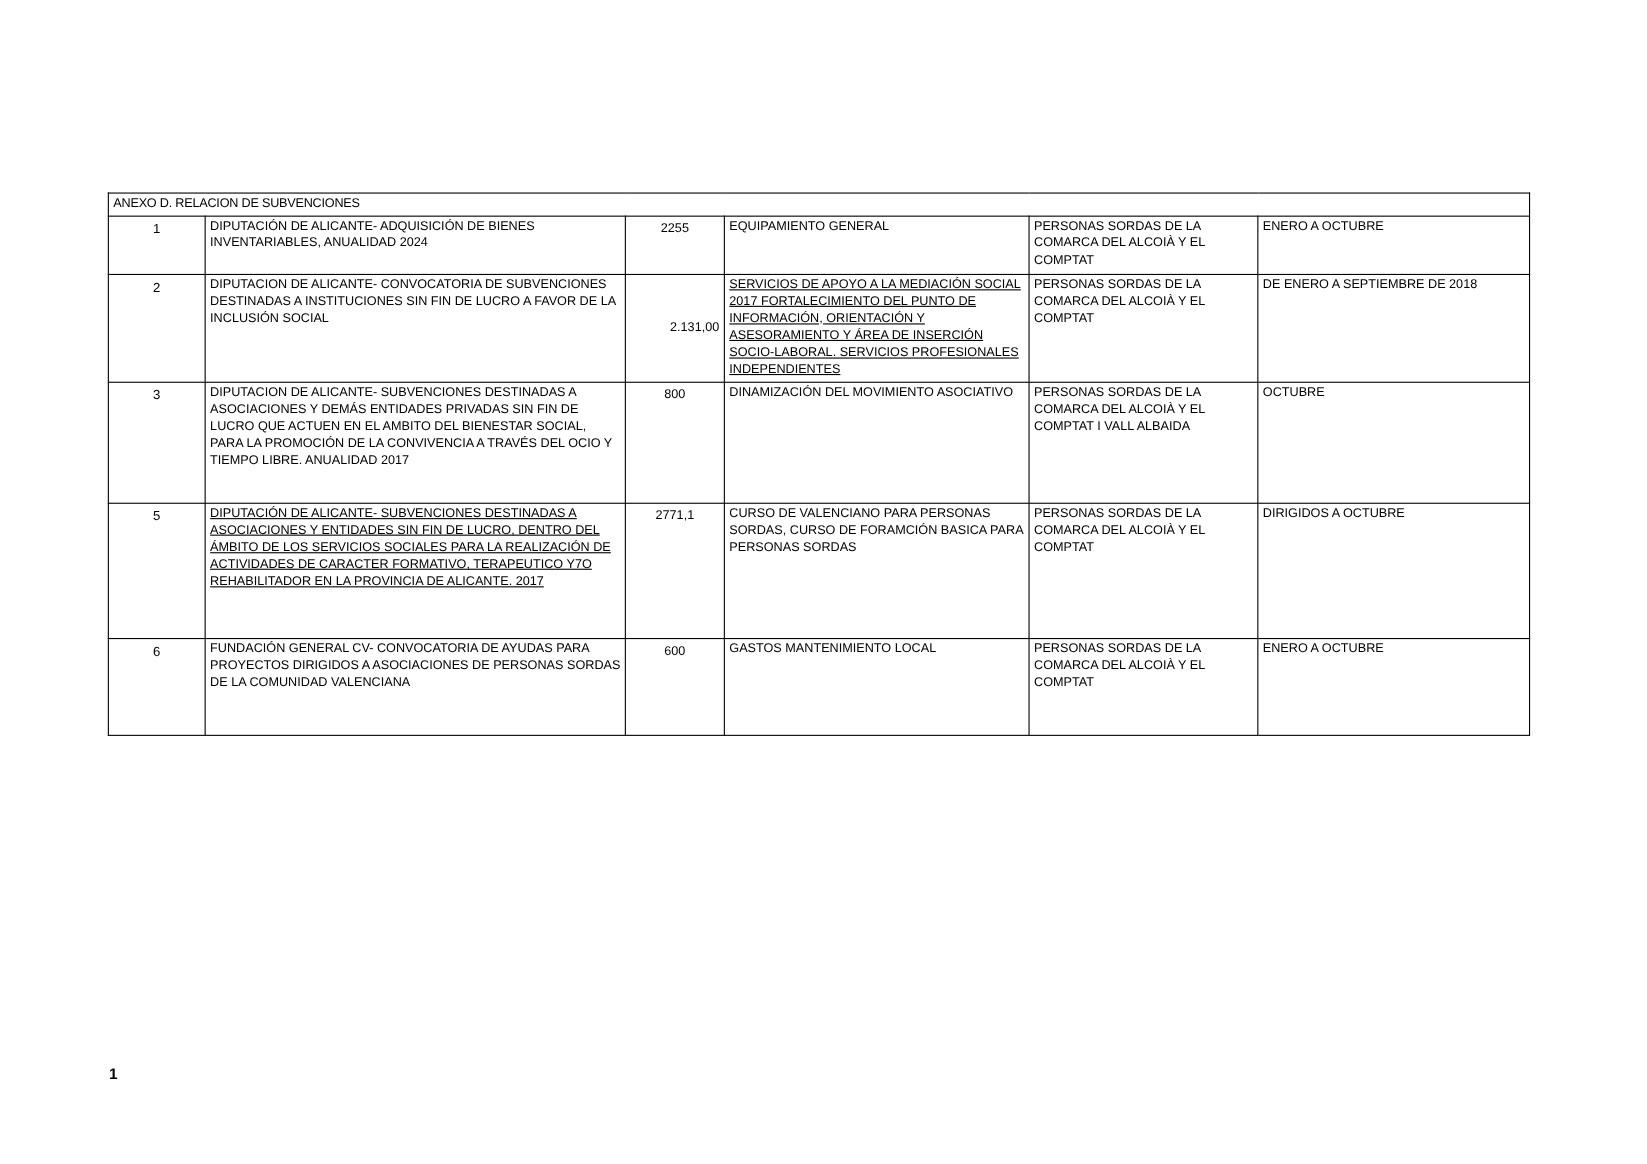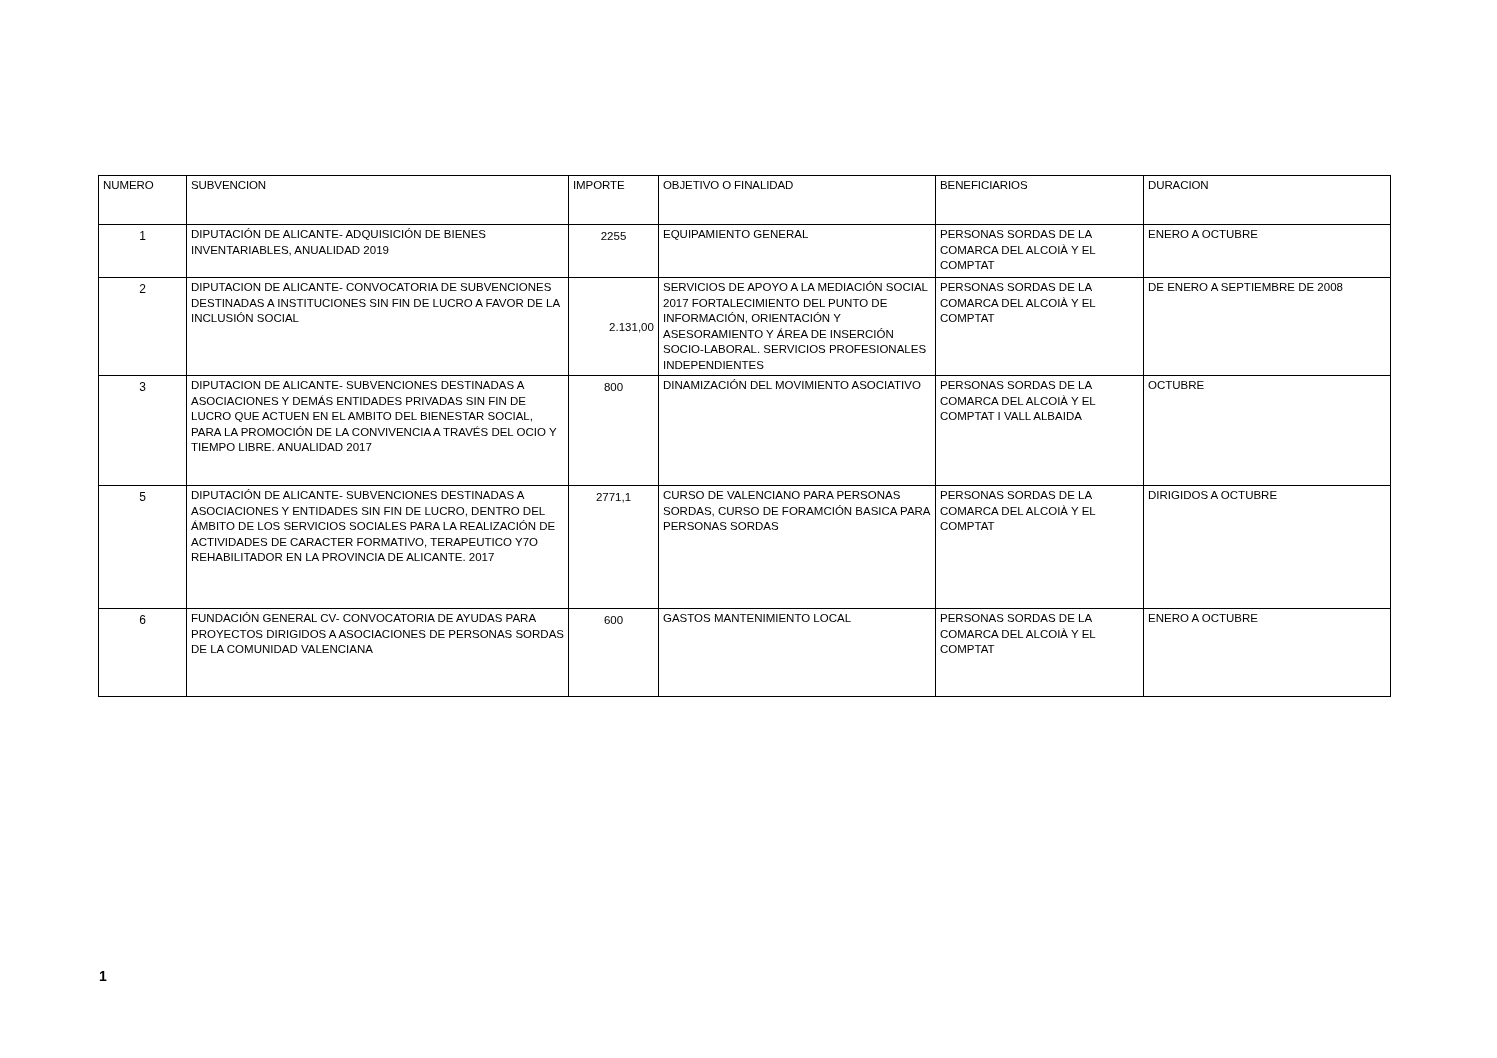--- a/index.html
+++ b/index.html
@@ -81,20 +81,21 @@
   tr.r1 td { height: 46px; }
   tr.r2 td { height: 89px; }
   tr.r3 td { height: 103px; }
   tr.r5 td { height: 116px; }
   tr.r6 td { height: 81px; }
 
   
   .clip {
     position: relative;
     overflow: hidden;
+    text-decoration: underline;
   }
 
   .page-number {
     position: absolute;
     left: 99px;
     top: 968px;
     font-size: 14px;
     font-weight: bold;
     line-height: 16px;
   }
@@ -107,46 +108,41 @@
   <table class="doc-table">
     <colgroup>
       <col class="c-num">
         <col class="c-sub">
         <col class="c-imp">
       <col class="c-obj">
         <col class="c-ben">
         <col class="c-dur">
     </colgroup>
     <tbody>
+      <tr>
+        <td class="title-cell" colspan="6">ANEXO D. RELACION DE SUBVENCIONES</td>
+      </tr>
 
-      <tr>
-        <td class="hdr-cell">NUMERO</td>
-        <td class="hdr-cell">SUBVENCION</td>
-        <td class="hdr-cell">IMPORTE</td>
-        <td class="hdr-cell">OBJETIVO O FINALIDAD</td>
-        <td class="hdr-cell">BENEFICIARIOS</td>
-        <td class="hdr-cell">DURACION</td>
-      </tr>
 
       <tr class="r1">
         <td class="num">1</td>
-        <td class="cell-text">DIPUTACIÓN DE ALICANTE- ADQUISICIÓN DE BIENES INVENTARIABLES, ANUALIDAD 2019</td>
+        <td class="cell-text">DIPUTACIÓN DE ALICANTE- ADQUISICIÓN DE BIENES INVENTARIABLES, ANUALIDAD 2024</td>
         <td class="imp bold">2255</td>
         <td class="cell-text bold">EQUIPAMIENTO GENERAL</td>
         <td class="cell-text bold">PERSONAS SORDAS DE LA COMARCA DEL ALCOIÀ Y EL COMPTAT</td>
         <td class="cell-text bold">ENERO A OCTUBRE</td>
       </tr>
 
       <tr class="r2">
         <td class="num">2</td>
         <td class="cell-text">DIPUTACION DE ALICANTE- CONVOCATORIA DE SUBVENCIONES DESTINADAS A INSTITUCIONES SIN FIN DE LUCRO A FAVOR DE LA INCLUSIÓN SOCIAL</td>
         <td class="imp mid">2.131,00</td>
         <td class="cell-text clip">SERVICIOS DE APOYO A LA MEDIACIÓN SOCIAL 2017 FORTALECIMIENTO DEL PUNTO DE INFORMACIÓN, ORIENTACIÓN Y ASESORAMIENTO Y ÁREA DE INSERCIÓN SOCIO-LABORAL. SERVICIOS PROFESIONALES INDEPENDIENTES</td>
         <td class="cell-text bold">PERSONAS SORDAS DE LA COMARCA DEL ALCOIÀ Y EL COMPTAT</td>
-        <td class="cell-text">DE ENERO A SEPTIEMBRE DE 2008</td>
+        <td class="cell-text">DE ENERO A SEPTIEMBRE DE 2018</td>
       </tr>
 
       <tr class="r3">
         <td class="num">3</td>
         <td class="cell-text">DIPUTACION DE ALICANTE- SUBVENCIONES DESTINADAS A ASOCIACIONES Y DEMÁS ENTIDADES PRIVADAS SIN FIN DE LUCRO QUE ACTUEN EN EL AMBITO DEL BIENESTAR SOCIAL, PARA LA PROMOCIÓN DE LA CONVIVENCIA  A TRAVÉS DEL OCIO Y TIEMPO LIBRE. ANUALIDAD 2017</td>
         <td class="imp">800</td>
         <td class="cell-text">DINAMIZACIÓN DEL MOVIMIENTO ASOCIATIVO</td>
         <td class="cell-text bold">PERSONAS SORDAS DE LA COMARCA DEL ALCOIÀ Y EL COMPTAT I VALL ALBAIDA</td>
         <td class="cell-text">OCTUBRE</td>
       </tr>

